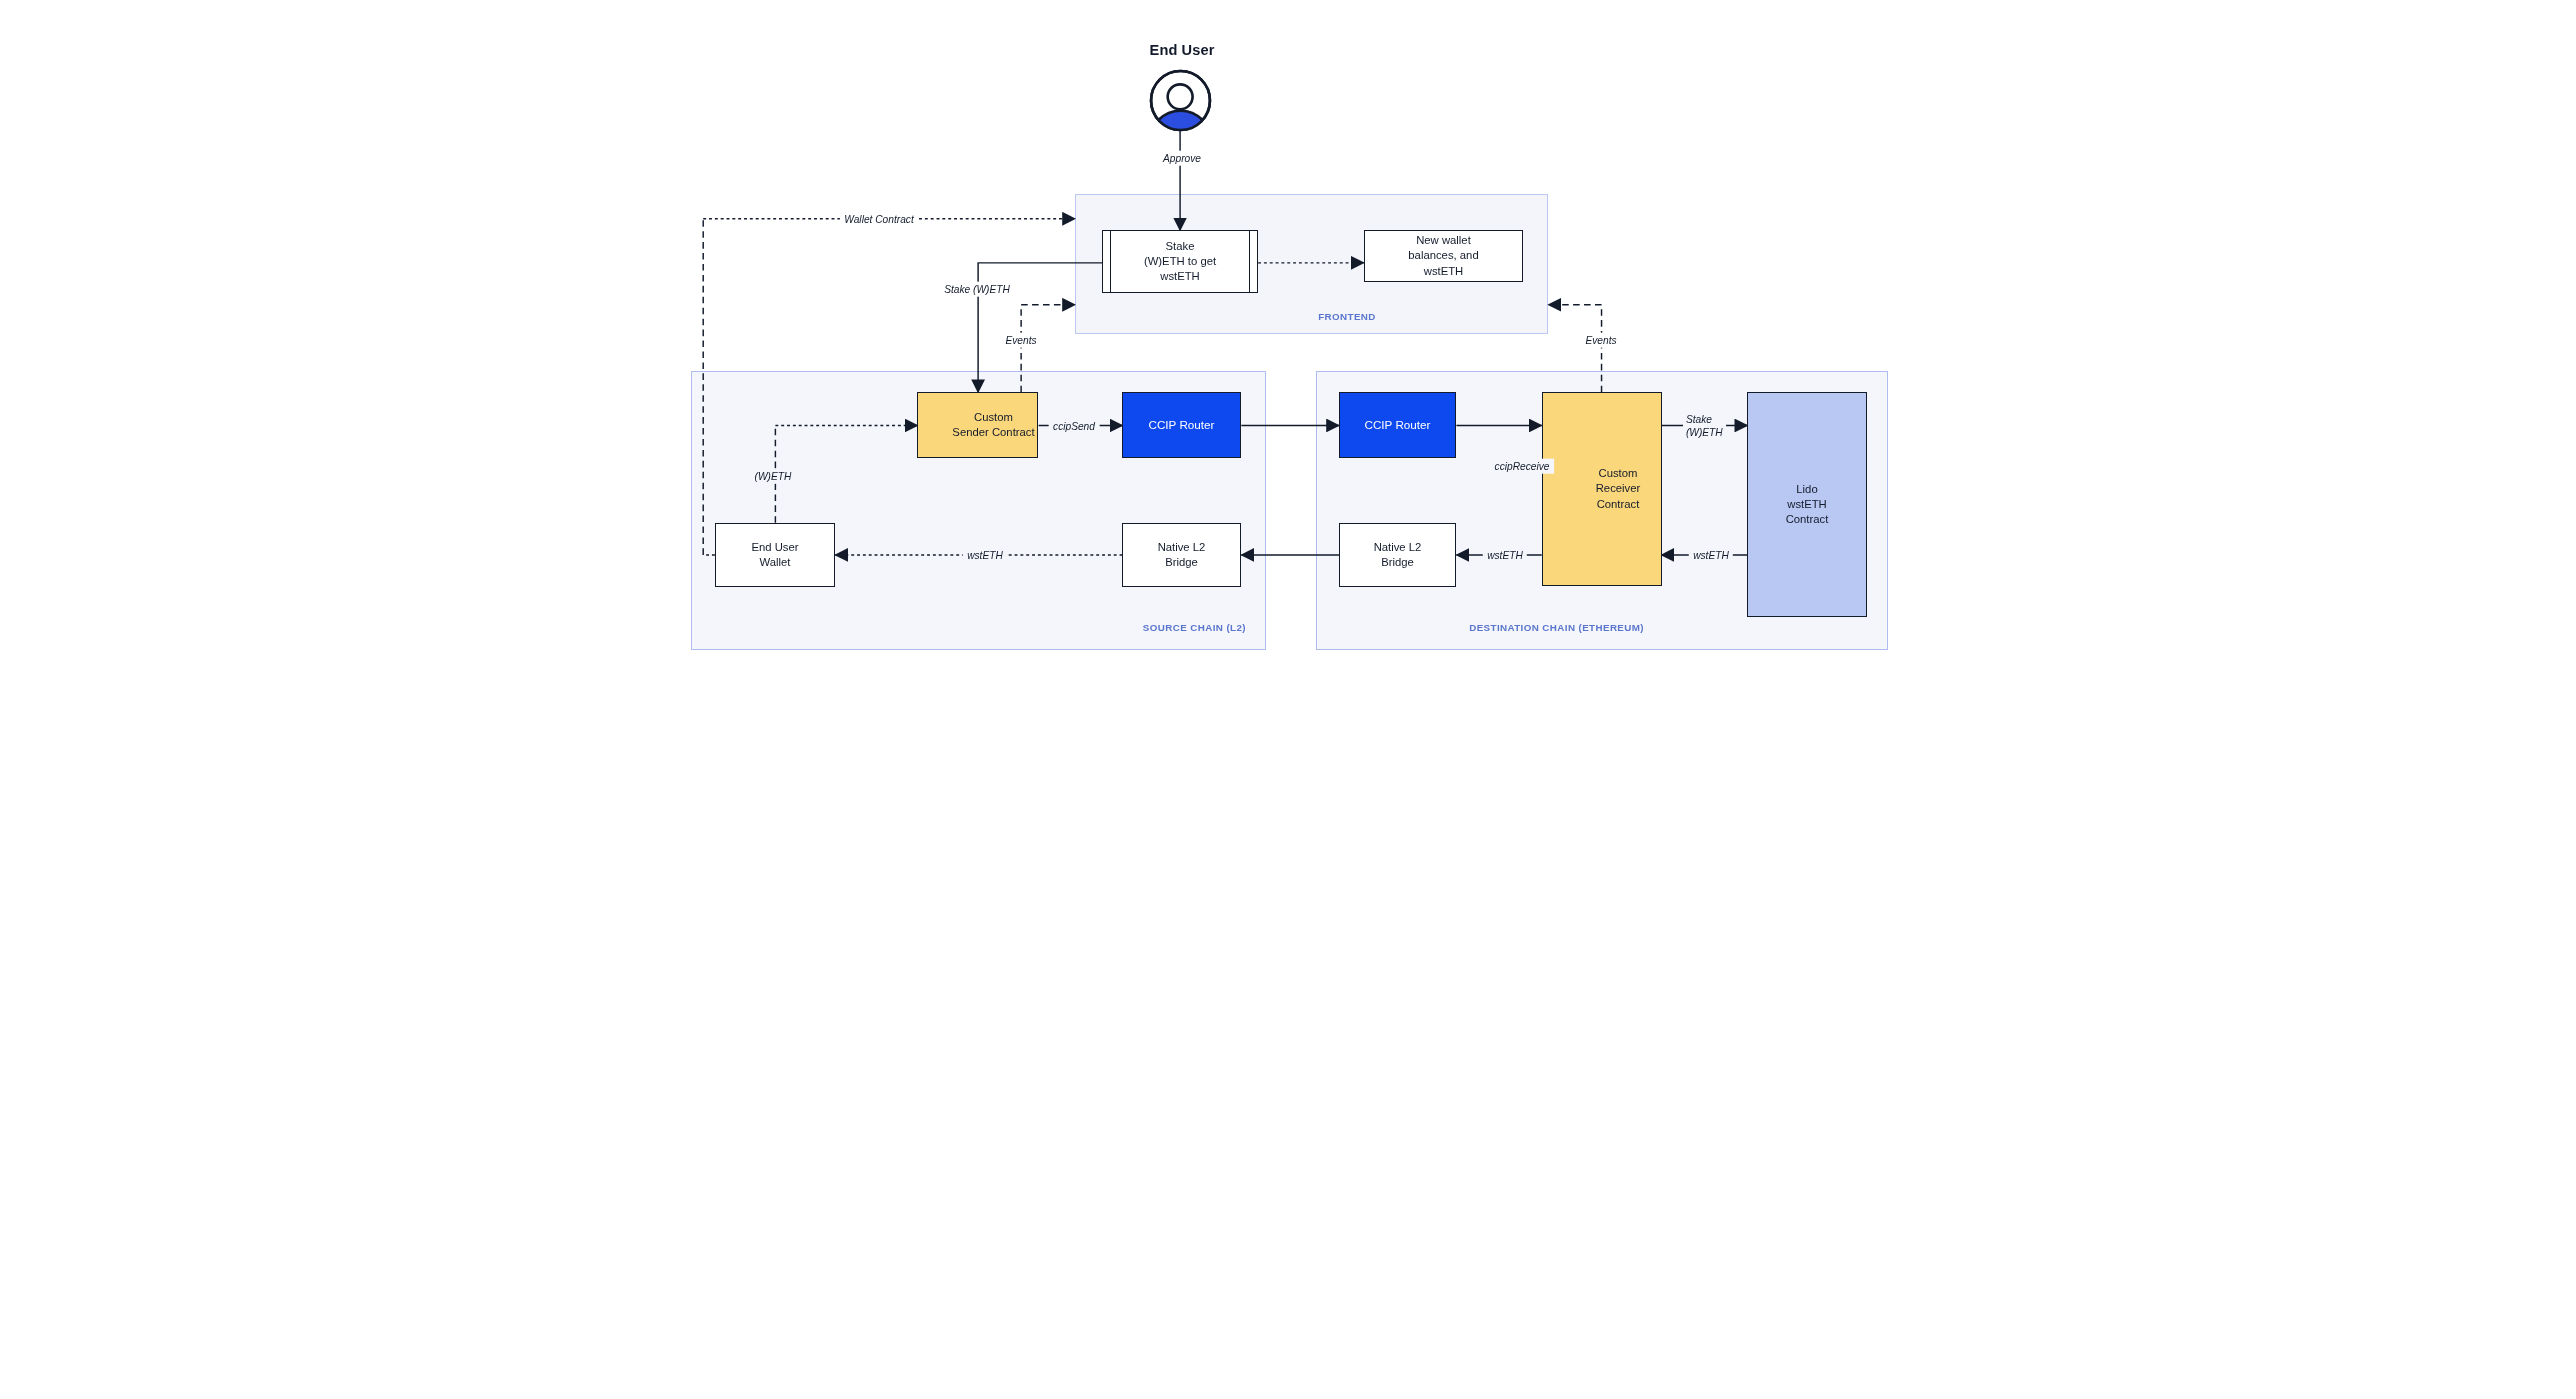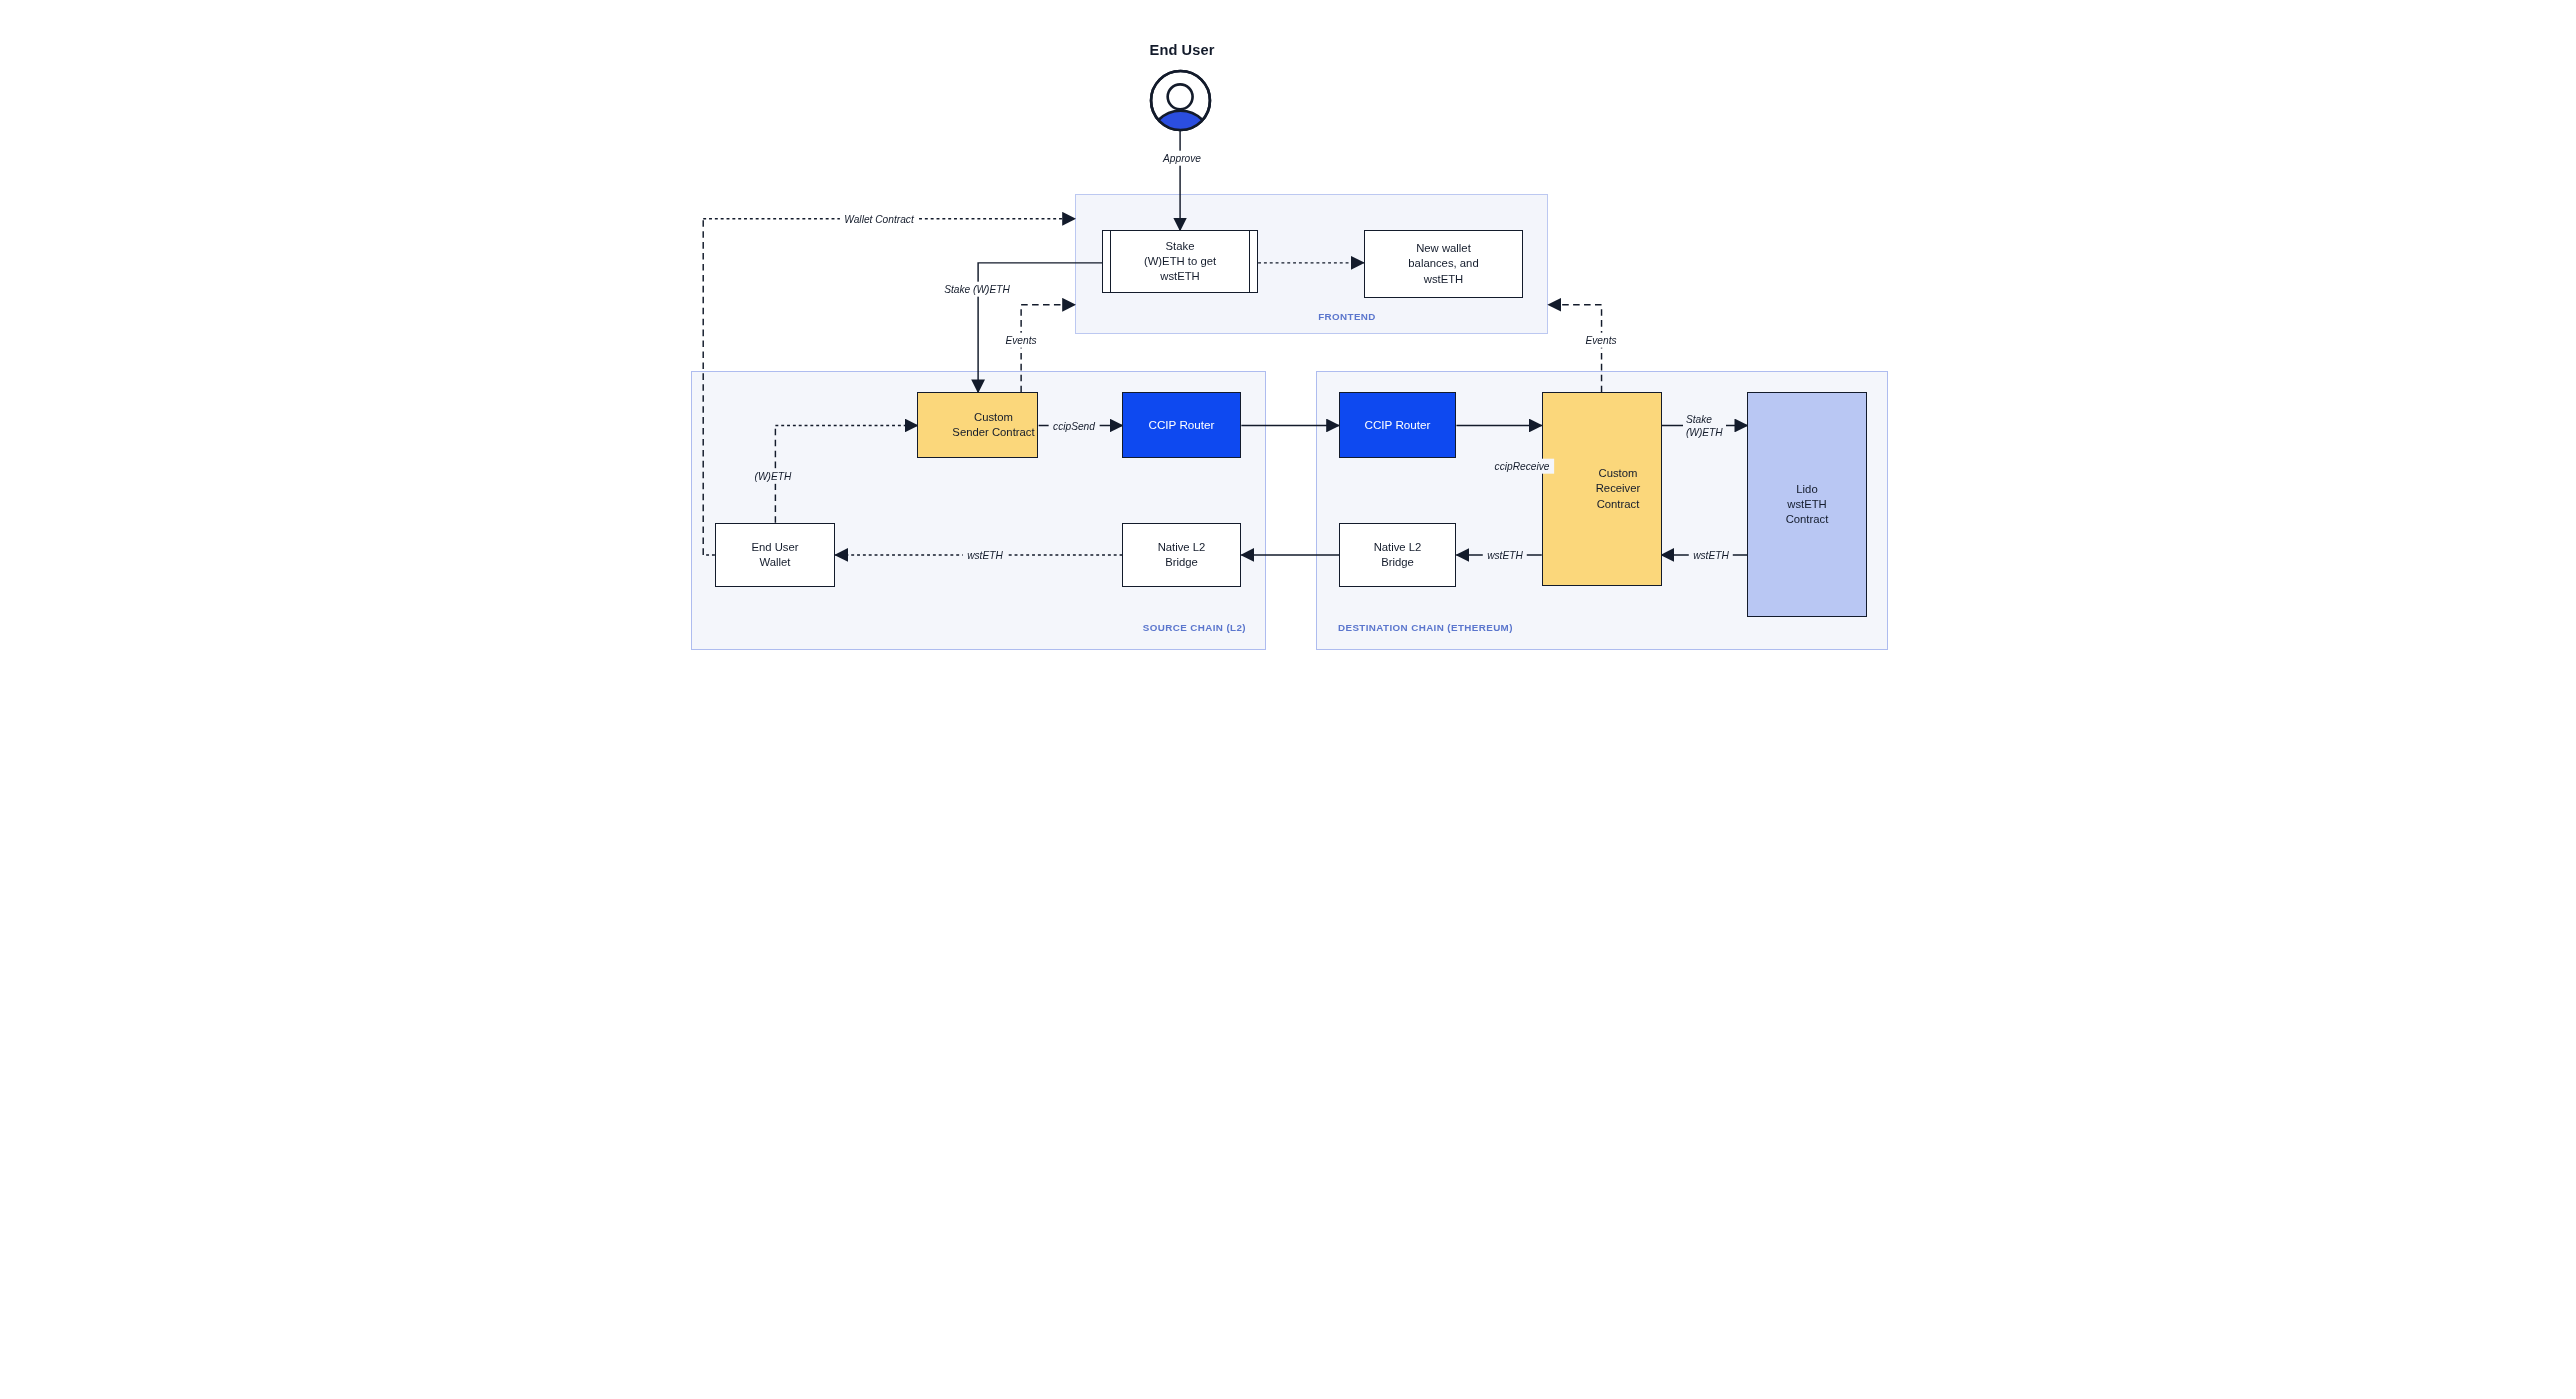--- a/index.html
+++ b/index.html
@@ -122,21 +122,21 @@
     </g>
     <circle cx="43" cy="43" r="40.2" fill="none" stroke="#131b2b" stroke-width="3.6"></circle>
     <circle cx="42.5" cy="38" r="17" fill="#ffffff" stroke="#131b2b" stroke-width="3.6"></circle>
   </svg>
 
   <div class="node subroutine" style="left:458px;top:230px;width:156px;height:63px;">
     <span>Stake
 (W)ETH to get
 wstETH</span>
   </div>
-  <div class="node" style="left:720px;top:230px;width:159px;height:68px;">
+  <div class="node" style="left:720px;top:230px;width:159px;height:52px;">
     <span>New wallet
 balances, and
 wstETH</span>
   </div>
   <div class="node fill-yellow" style="left:273px;top:392px;width:121px;height:66px;">
     <span>Custom
 Sender Contract</span>
   </div>
   <div class="node fill-blue" style="left:478px;top:392px;width:119px;height:66px;">
     <span>CCIP Router</span>
@@ -176,16 +176,16 @@
   <div class="elabel infill" style="left:878px;top:426px;margin-top:40px;">ccipReceive</div>
   <div class="elabel infill left-align" style="left:1039px;top:426px;">Stake
 (W)ETH</div>
   <div class="elabel infill" style="left:1067px;top:555px;">wstETH</div>
   <div class="elabel infill" style="left:861px;top:555px;">wstETH</div>
   <div class="elabel infill" style="left:341px;top:555px;">wstETH</div>
   <div class="elabel infill" style="left:129px;top:476px;">(W)ETH</div>
 
   <div class="caption" style="left:431px;top:311px;width:544px;text-align:center;">FRONTEND</div>
   <div class="caption" style="left:361px;top:622px;width:241px;text-align:right;">SOURCE CHAIN (L2)</div>
-  <div class="caption" style="left:694px;top:622px;width:306px;text-align:left;">DESTINATION CHAIN (ETHEREUM)</div>
+  <div class="caption" style="left:694px;top:622px;width:306px;text-align:right;">DESTINATION CHAIN (ETHEREUM)</div>
 
 </div>
 
 
 </body></html>

